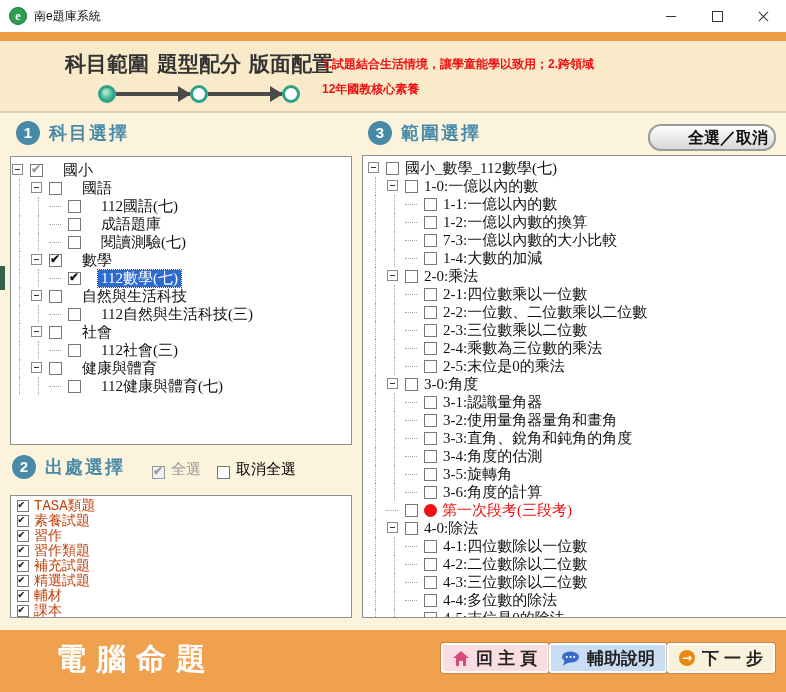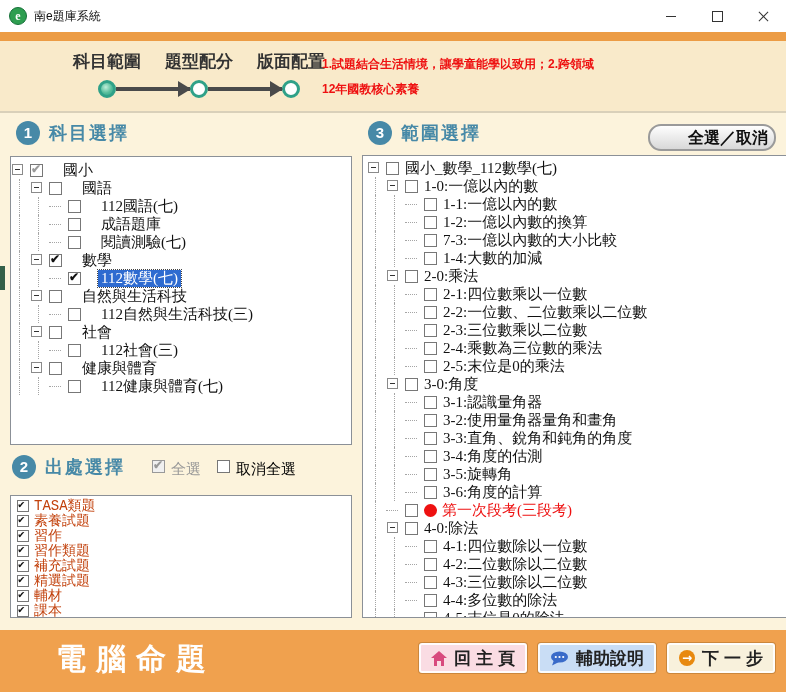--- a/index.html
+++ b/index.html
@@ -17,21 +17,21 @@
   .g-max{width:9px;height:9px;border:1px solid #333;}
   .g-close{position:relative;width:11px;height:11px;}
   .g-close::before,.g-close::after{content:"";position:absolute;left:-1px;top:5px;width:13px;height:1px;background:#333;}
   .g-close::before{transform:rotate(45deg);} .g-close::after{transform:rotate(-45deg);}
   
   .topstrip{position:absolute;left:0;top:32px;width:786px;height:9px;background:#EC9C45;}
   .header{position:absolute;left:0;top:41px;width:786px;height:70px;background:#F9EACA;
           border-bottom:2px solid #D9D0BA;box-sizing:content-box;}
   .steps{position:absolute;left:61px;top:9px;width:280px;}
   .step-labels{display:flex;}
-  .step-label{width:92px;text-align:center;font-size:17px;font-weight:bold;color:#333;}
+  .step-label{width:92px;text-align:center;font-size:21px;font-weight:bold;color:#333;}
   .step-dots{display:flex;align-items:center;margin-left:37px;margin-top:7px;}
   .step-dot{width:18px;height:18px;border-radius:50%;background:#fff;border:3px solid #2FA188;box-sizing:border-box;}
   .step-dot.active{background:radial-gradient(circle at 40% 35%, #BFEED9 0%, #55BD9B 55%, #2FA188 100%);}
   .step-arrow{position:relative;width:74px;height:4px;background:#4A4A4A;margin:0 0;}
   .step-arrow::after{content:"";position:absolute;right:-1px;top:-6px;border-left:13px solid #4A4A4A;
                      border-top:8px solid transparent;border-bottom:8px solid transparent;}
   .notice{position:absolute;left:322px;top:11px;width:464px;color:#EE1111;font-weight:bold;
           font-size:12px;line-height:25px;overflow:hidden;}
   .notice div{white-space:nowrap;}
   
@@ -62,40 +62,40 @@
   .tree-label{padding:0 3px;line-height:17px;}
   .gap-wide .tree-label{margin-left:14px;}
   .tree-label.selected{background:#2E6BD0;color:#fff;outline:1px dotted #444;}
   .tree-label.red{color:#EE1111;}
   .bullet{width:13px;height:13px;border-radius:50%;background:#EE1111;flex:0 0 auto;margin:0 2px 0 3px;}
   
   .src-row{display:flex;align-items:center;height:15px;font-family:Liberation Mono, monospace;font-size:14px;color:#c2410c;}
   .src-row .cb{width:12px;height:12px;margin:0 5px 0 2px;}
   .src-row .cb.on::before{font-size:11px;top:-3px;}
   
-  .hcb{display:flex;align-items:flex-start;position:absolute;font-family:"Liberation Serif",serif;font-size:15px;}
+  .hcb{display:flex;align-items:flex-end;position:absolute;font-family:"Liberation Serif",serif;font-size:15px;}
   .hcb .cb{margin:0 6px 0 0;}
   .hcb.disabled{color:#999;}
   .hcb.disabled .cb{background:#F0F0F0;border-color:#999;}
   .hcb.disabled .cb.on::before{color:#999;}
   
   .pill-btn{position:absolute;left:648px;top:124px;width:128px;height:27px;border-radius:13px;
             background:linear-gradient(#FEFEFE,#D8D8D8);border:2px solid #9a9a9a;box-sizing:border-box;
             font-size:16px;font-weight:bold;color:#111;text-align:right;line-height:22px;}
   
   .sbar{position:absolute;right:1px;top:1px;bottom:1px;width:17px;background:#F4F4F4;}
   .sb-arrow{position:absolute;left:0;width:17px;height:17px;display:flex;align-items:center;justify-content:center;}
   .sb-up{top:0;} .sb-down{bottom:0;}
   .tri-up{border-left:4px solid transparent;border-right:4px solid transparent;border-bottom:5px solid #606060;}
   .tri-down{border-left:4px solid transparent;border-right:4px solid transparent;border-top:5px solid #606060;}
   .sb-thumb{position:absolute;left:1px;width:15px;top:21px;height:154px;background:#CDCDCD;}
   
   .footer{position:absolute;left:0;top:630px;width:786px;height:62px;background:#F0A14E;}
   .brand{position:absolute;left:56px;top:9px;font-size:30px;font-weight:bold;color:#fff;letter-spacing:10px;}
-  .footer-btns{position:absolute;right:11px;top:13px;display:flex;gap:11px;}
+  .footer-btns{position:absolute;right:11px;top:13px;display:flex;}
   .f-btn{height:30px;display:flex;align-items:center;gap:7px;padding:0 10px;border-radius:3px;
          border:2px solid rgba(255,255,255,.9);box-shadow:0 0 0 1px rgba(120,75,20,.3);
          font-size:17px;font-weight:bold;color:#222;box-sizing:border-box;}
   .f-btn.spaced{letter-spacing:5px;padding-right:5px;}
   .next-circle{width:16px;height:16px;border-radius:50%;background:#E8890F;color:#fff;
                font:bold 12px/16px "DejaVu Sans",sans-serif;text-align:center;letter-spacing:0;}
   .edge-artifact{position:absolute;left:0;top:266px;width:5px;height:24px;background:#33604A;}
 </style>
 </head>
 <body>

